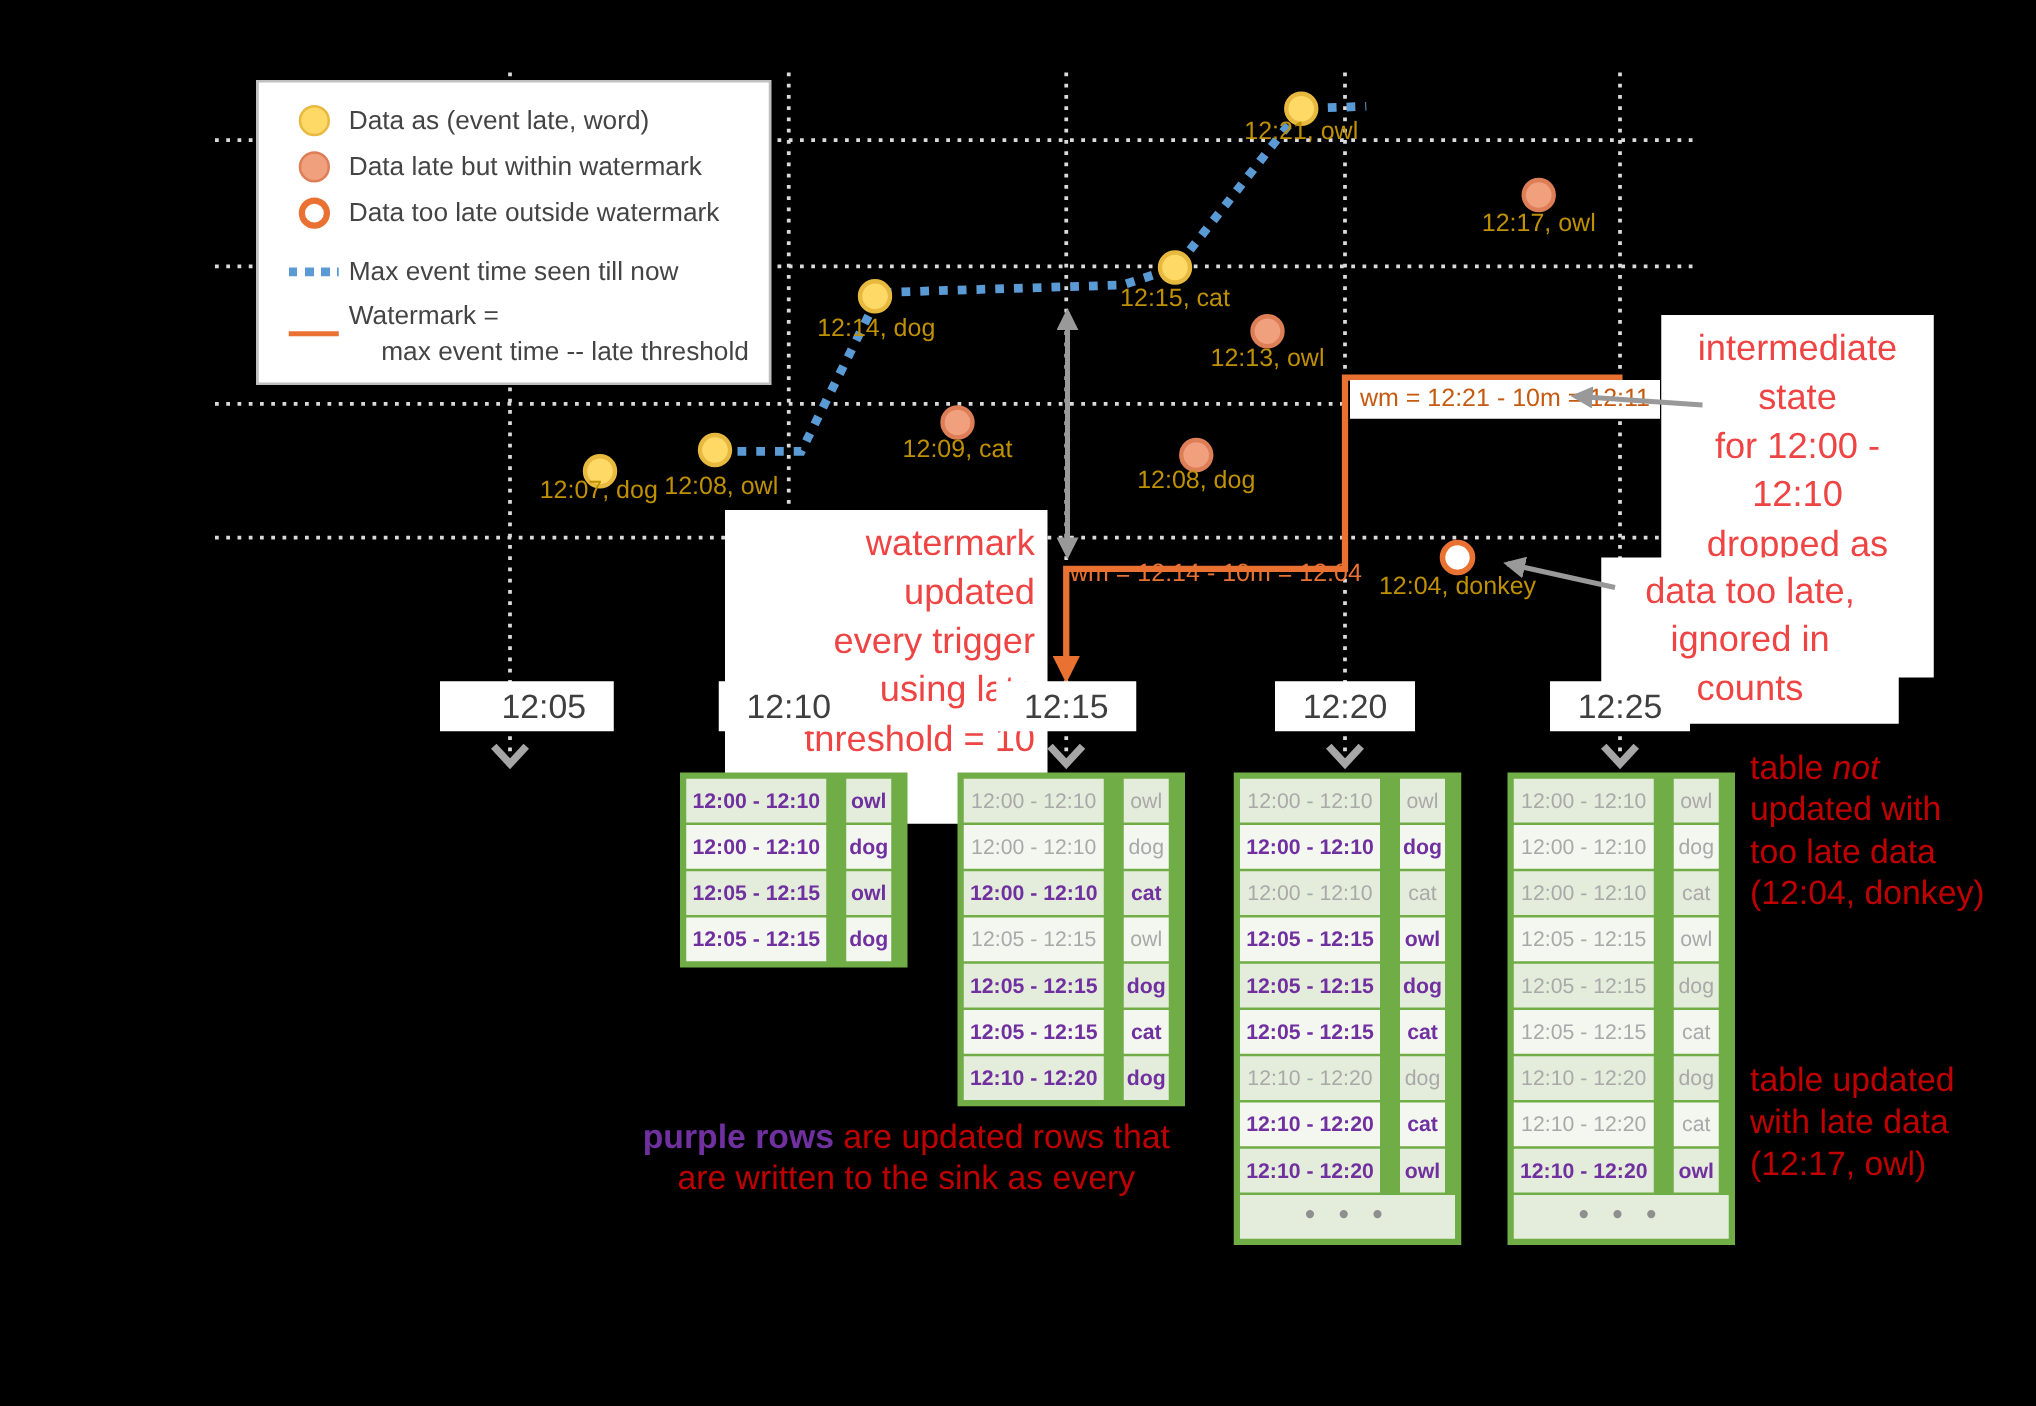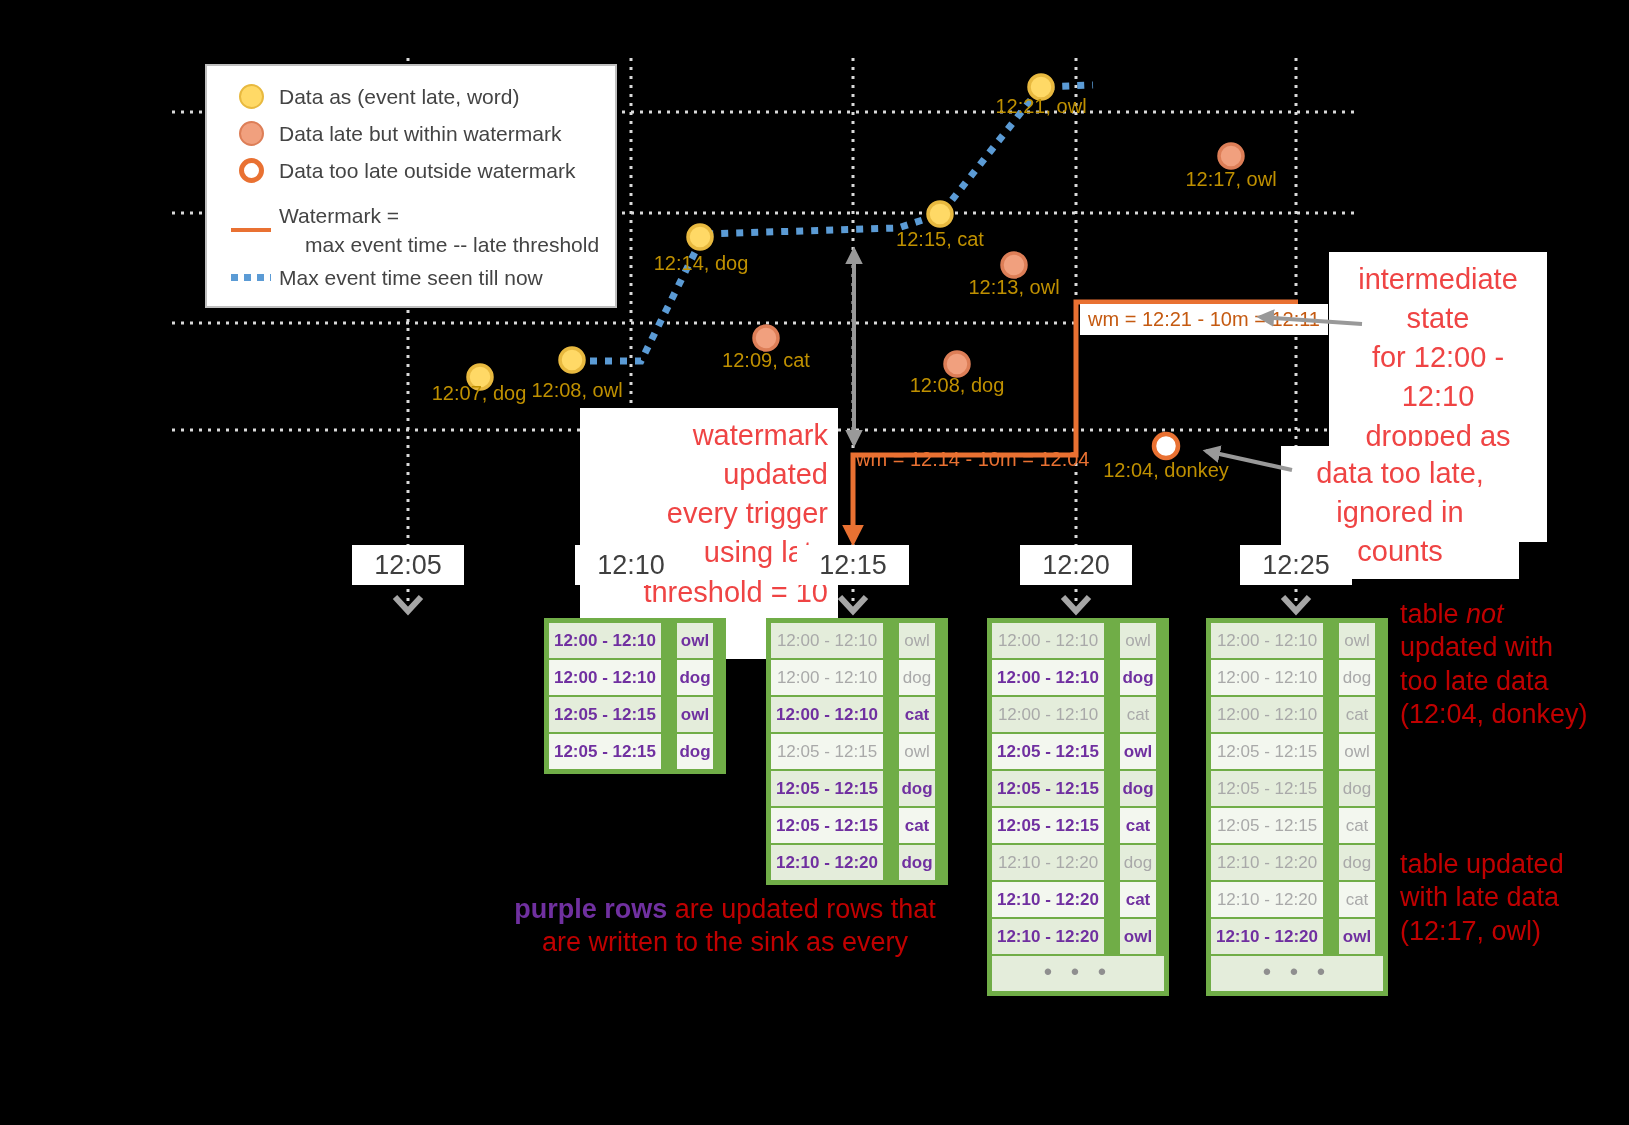--- a/index.html
+++ b/index.html
@@ -135,34 +135,34 @@
         </span>
       <span class="ltext">Data late but within watermark</span>
     </div>
     <div class="lrow">
       <span class="licon">
           <span class="dot dot-too-late"></span>
         </span>
       <span class="ltext">Data too late outside watermark</span>
     </div>
     <div class="lspacer"></div>
+    <div class="lrow">
+      <span class="licon">
+          <span class="swatch-blue"></span>
+        </span>
+      <span class="ltext">Max event time seen till now</span>
+    </div>
     <div class="lrow lwm">
       <span class="licon">
           <span class="swatch-orange"></span>
         </span>
       <div class="ltext">
         <div>Watermark =</div>
         <div class="indent">max event time -- late threshold</div>
       </div>
-    </div>
-    <div class="lrow">
-      <span class="licon">
-          <span class="swatch-blue"></span>
-        </span>
-      <span class="ltext">Max event time seen till now</span>
     </div>
   </div>
 
   <div class="wm-label wm1">wm = 12:14 - 10m = 12:04</div>
   <div class="wm-label wm2">wm = 12:21 - 10m = 12:11</div>
 
   <div class="callout callout-trigger">watermark updated
 every trigger using late
 threshold = 10 min</div>
   <div class="callout callout-intermediate">intermediate state
@@ -181,21 +181,21 @@
 (12:17, owl)</div>
   <div class="note note-purple"><span class="purple">purple rows</span><span> are updated rows that
 are written to the sink as every</span></div>
 
   <svg id="overlay-svg" class="layer">
     <line class="gray-arrow" x1="854" y1="250" x2="854" y2="444" marker-start="url(#mgray)" marker-end="url(#mgray)"></line>
     <line class="gray-arrow" x1="1362" y1="324" x2="1260" y2="317" marker-end="url(#mgray)"></line>
     <line class="gray-arrow" x1="1292" y1="470" x2="1206" y2="451" marker-end="url(#mgray)"></line>
   </svg>
 
-<div class="tick-box" style="left: 352px;">12:05</div>
+<div class="tick-box" style="left: 352px; padding-left: 27px;">12:05</div>
     <div class="tick-box" style="left: 575px;">12:10</div>
     <div class="tick-box" style="left: 797px;">12:15</div>
     <div class="tick-box" style="left: 1020px;">12:20</div>
     <div class="tick-box" style="left: 1240px;">12:25</div>
     <div class="point-label" style="left: 479px; top: 393px;">12:07, dog</div>
     <div class="point-label" style="left: 577px; top: 390px;">12:08, owl</div>
     <div class="point-label" style="left: 701px; top: 263px;">12:14, dog</div>
     <div class="point-label" style="left: 766px; top: 360px;">12:09, cat</div>
     <div class="point-label" style="left: 940px; top: 239px;">12:15, cat</div>
     <div class="point-label" style="left: 1014px; top: 287px;">12:13, owl</div>

